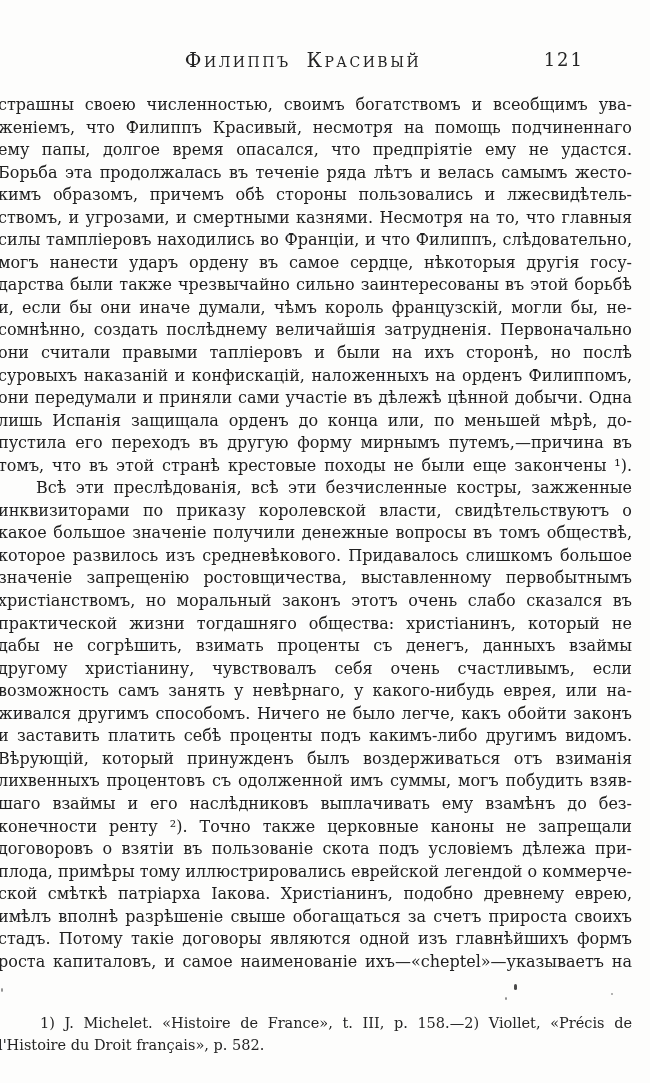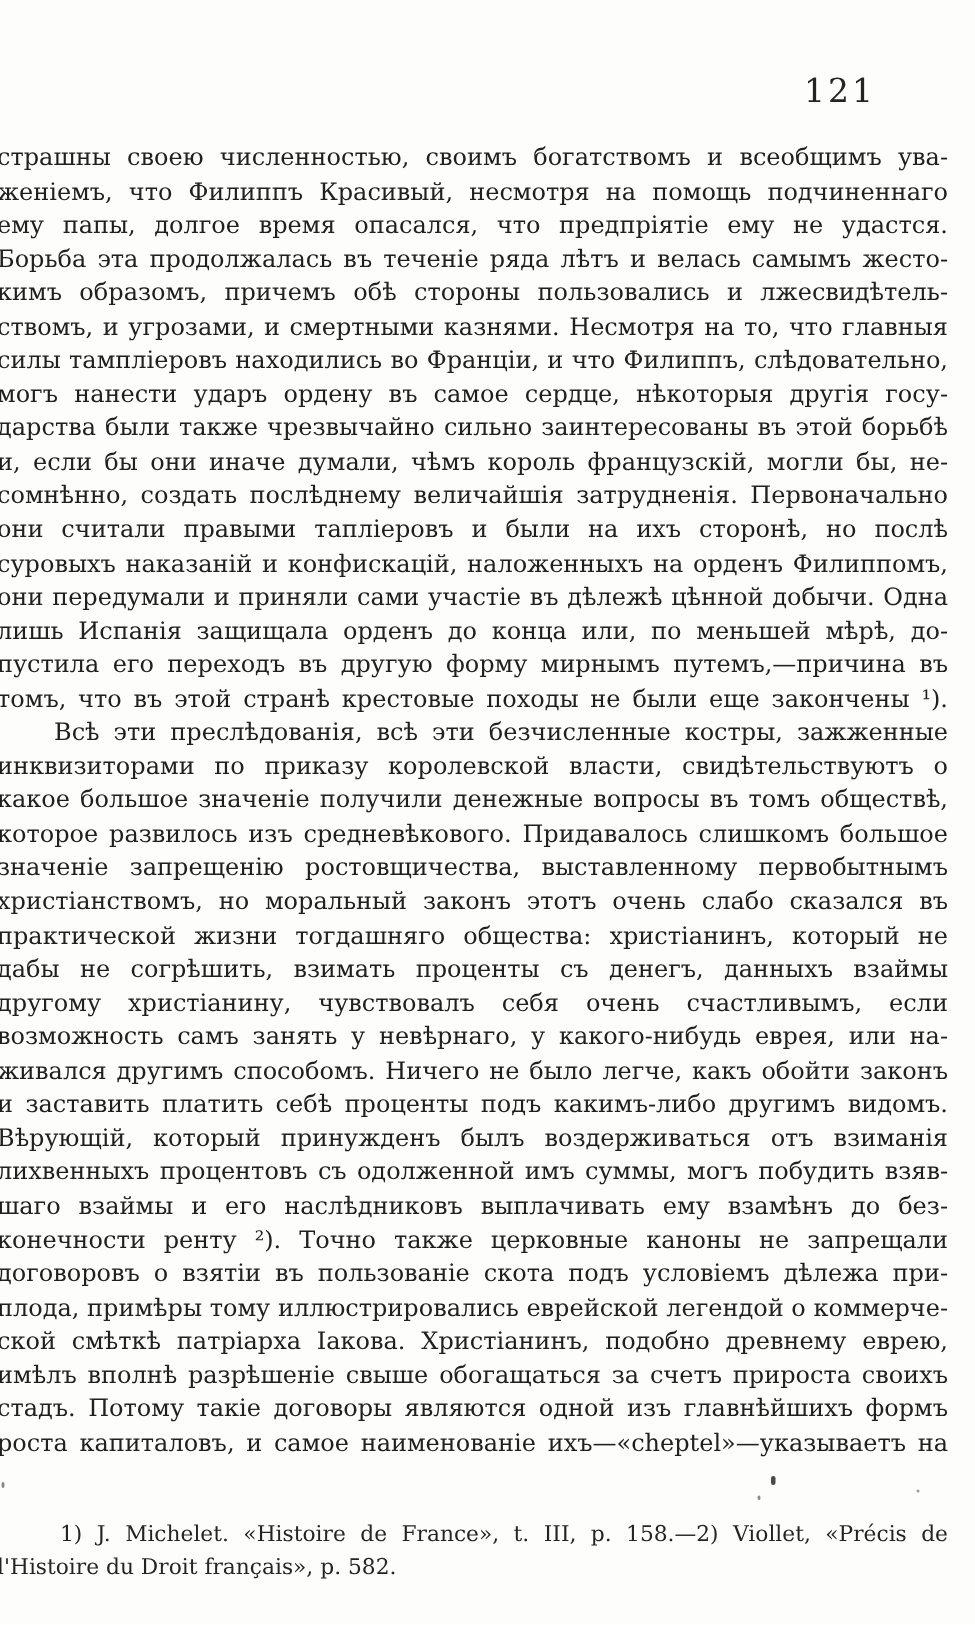--- a/index.html
+++ b/index.html
@@ -29,21 +29,21 @@
     font-size: 20px;
     letter-spacing: 2.5px;
     word-spacing: 7px;
     color: #242424;
     white-space: nowrap;
   }
   .page-number {
     position: absolute;
     right: 66px;
     top: 1px;
-    font-size: 22px;
+    font-size: 18px;
     letter-spacing: 2px;
     color: #242424;
   }
   
   .body-text {
     position: absolute;
     top: 94px;
     left: -2px;
     width: 634px;
     font-size: 16px;
@@ -81,20 +81,21 @@
   .speck.s2 { left: 505px; top: 997px; width: 2px; height: 3px; background: #8a8a8a; }
   .speck.s3 { left: 611px; top: 993px; width: 2px; height: 2px; background: #9a9a9a; }
   .speck.s4 { left: 1px;  top: 988px; width: 2px; height: 4px; background: #8a8a8a; }
 </style>
 </head>
 <body>
 
 <div class="page">
 
   <div class="header">
+    <div class="running-title">Филиппъ Красивый</div>
     <div class="page-number">121</div>
   </div>
 
   <div class="body-text">
     <div class="paragraph continued">
         <div class="line">страшны своею численностью, своимъ богатствомъ и всеобщимъ ува-</div>
         <div class="line">женіемъ, что Филиппъ Красивый, несмотря на помощь подчиненнаго</div>
         <div class="line">ему папы, долгое время опасался, что предпріятіе ему не удастся.</div>
         <div class="line">Борьба эта продолжалась въ теченіе ряда лѣтъ и велась самымъ жесто-</div>
         <div class="line">кимъ образомъ, причемъ обѣ стороны пользовались и лжесвидѣтель-</div>

